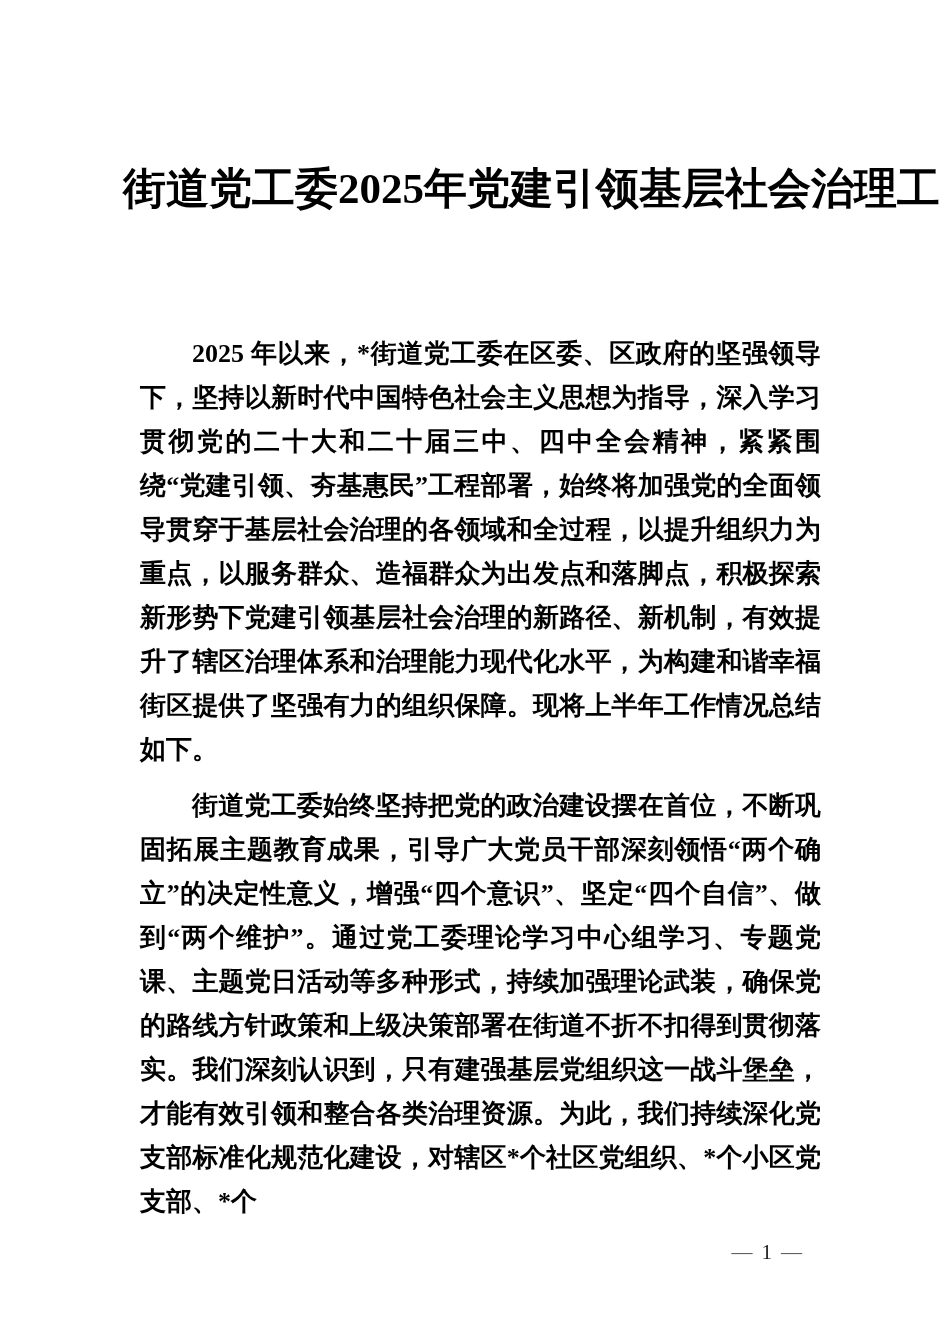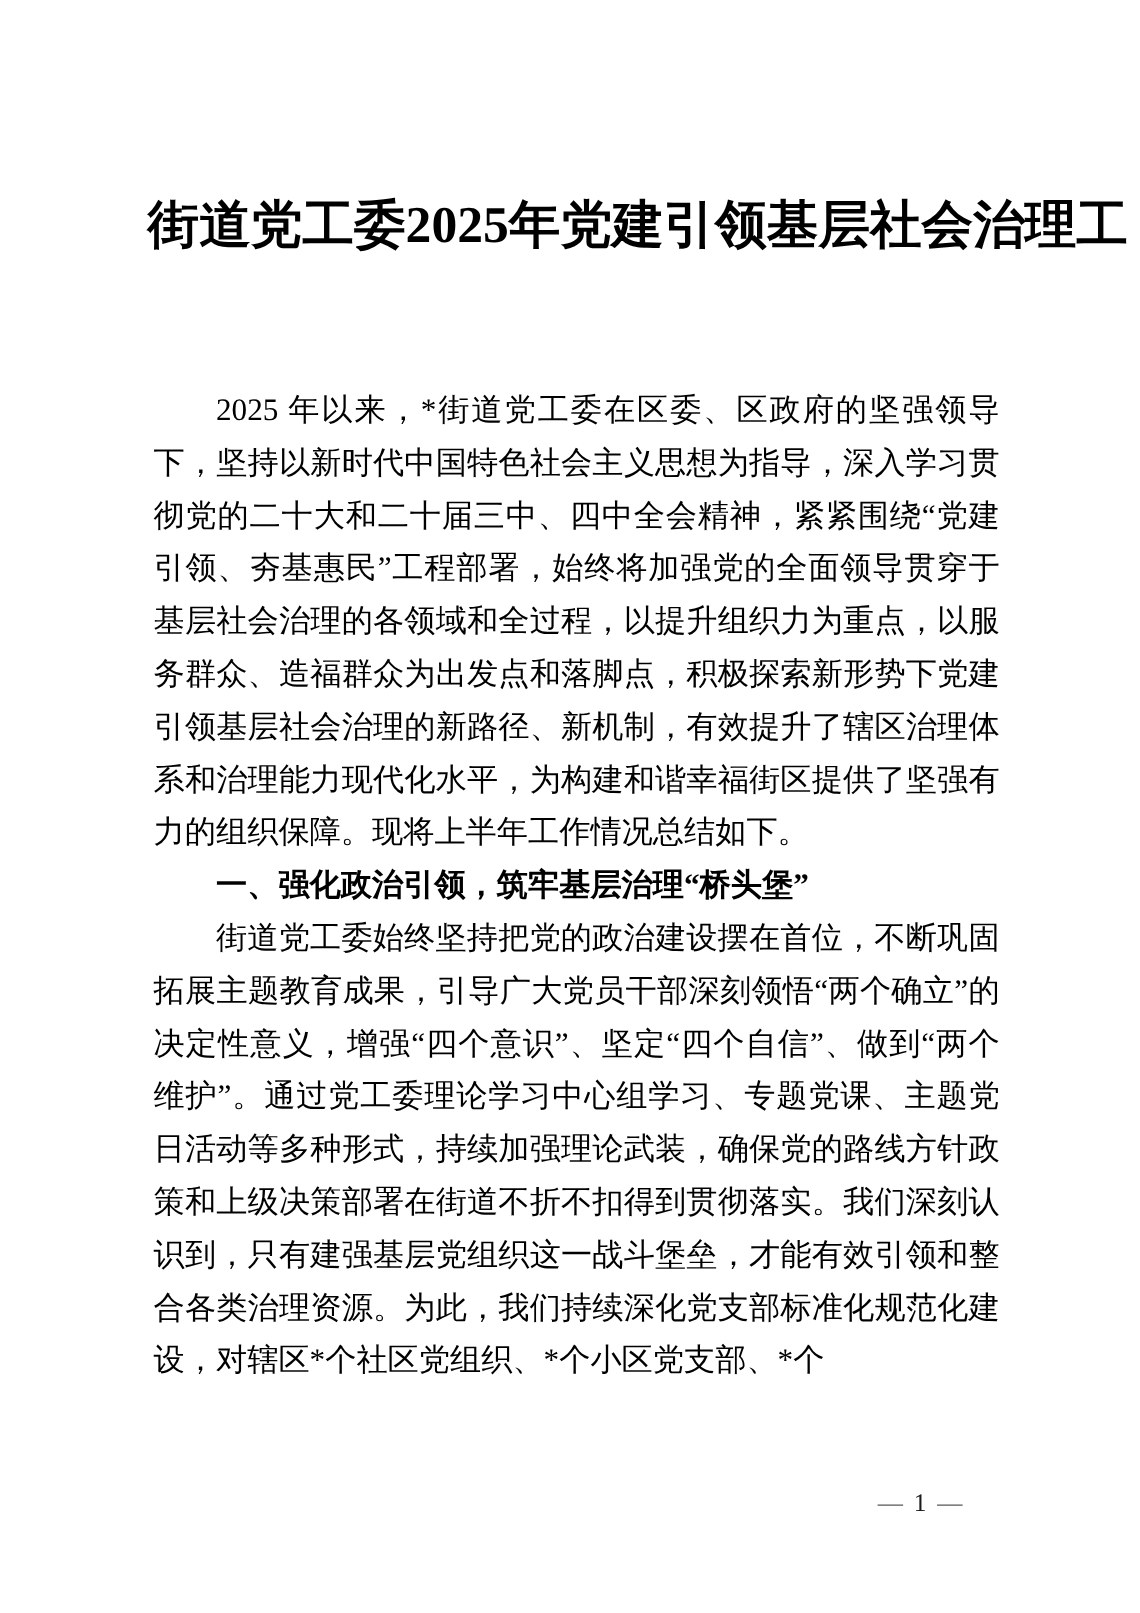--- a/index.html
+++ b/index.html
@@ -44,22 +44,23 @@
     position: absolute;
     top: 320px;
     left: 128px;
     width: 705px;
     font-size: 26px;
     line-height: 44px;
     text-align: justify;
     color: #000000;
   }
   .doc-body p {
-    margin: 0;
+    margin: 12px;
     text-indent: 52px; 
+    font-weight: bold;
   }
   .section-heading {
     font-weight: bold;
   }
   .page-number {
     position: absolute;
     top: 1240px;
     right: 148px;
     font-size: 21px;
     line-height: 24px;
@@ -78,21 +79,20 @@
 <body>
 
 <div class="doc-page">
 
   <h1 class="doc-title">
     <span class="title-line">街道党工委2025年党建引领基层社会治理工</span>
   </h1>
 
   <div class="doc-body">
     <p>2025 年以来，*街道党工委在区委、区政府的坚强领导下，坚持以新时代中国特色社会主义思想为指导，深入学习贯彻党的二十大和二十届三中、四中全会精神，紧紧围绕“党建引领、夯基惠民”工程部署，始终将加强党的全面领导贯穿于基层社会治理的各领域和全过程，以提升组织力为重点，以服务群众、造福群众为出发点和落脚点，积极探索新形势下党建引领基层社会治理的新路径、新机制，有效提升了辖区治理体系和治理能力现代化水平，为构建和谐幸福街区提供了坚强有力的组织保障。现将上半年工作情况总结如下。</p>
-    <p class="section-heading">一、强化政治引领，筑牢基层治理“桥头堡”</p>
     <p>街道党工委始终坚持把党的政治建设摆在首位，不断巩固拓展主题教育成果，引导广大党员干部深刻领悟“两个确立”的决定性意义，增强“四个意识”、坚定“四个自信”、做到“两个维护”。通过党工委理论学习中心组学习、专题党课、主题党日活动等多种形式，持续加强理论武装，确保党的路线方针政策和上级决策部署在街道不折不扣得到贯彻落实。我们深刻认识到，只有建强基层党组织这一战斗堡垒，才能有效引领和整合各类治理资源。为此，我们持续深化党支部标准化规范化建设，对辖区*个社区党组织、*个小区党支部、*个</p>
   </div>
 
   <div class="page-number">
     <span class="dash">—</span><span class="num">1</span><span class="dash">—</span>
   </div>
 
 </div>
 
 </body></html>

